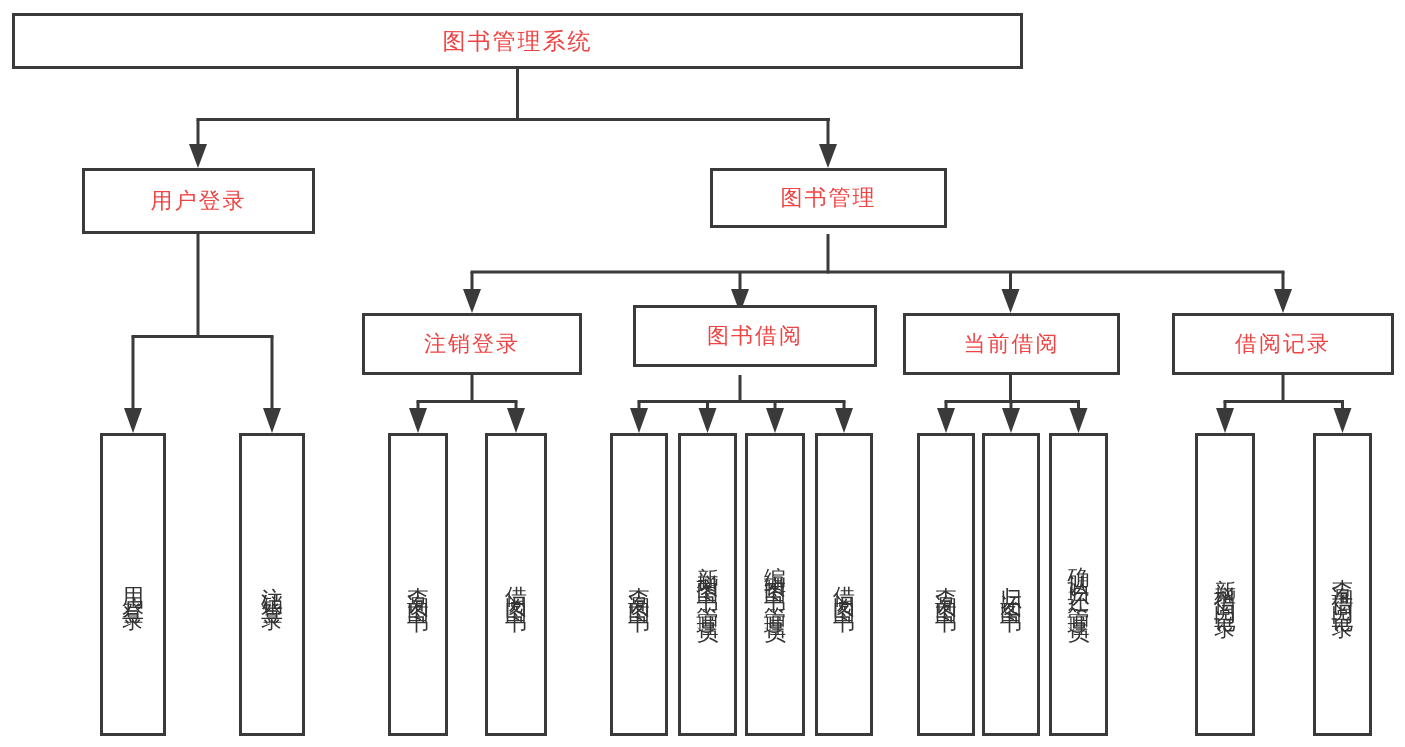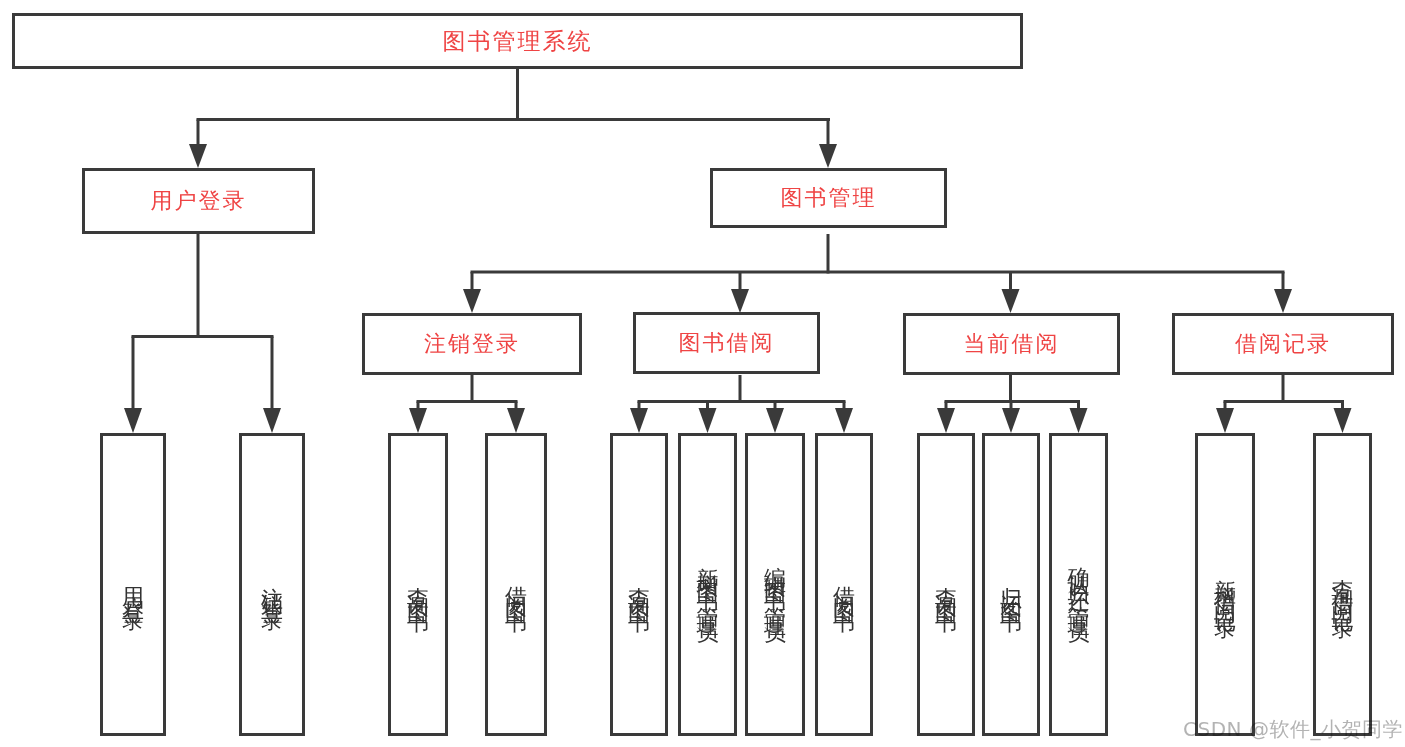--- a/index.html
+++ b/index.html
@@ -141,21 +141,21 @@
   <div class="box" style="left:82px; top:168px; width:233px; height:66px;">
     <span class="h-label">用户登录</span>
   </div>
   <div class="box" style="left:710px; top:168px; width:237px; height:60px;">
     <span class="h-label">图书管理</span>
   </div>
 
   <div class="box" style="left:362px; top:313px; width:220px; height:62px;">
     <span class="h-label">注销登录</span>
   </div>
-  <div class="box" style="left:633px; top:312px; width:187px; height:62px;">
+  <div class="box" style="left:633px; top:305px; width:244px; height:62px;">
     <span class="h-label">图书借阅</span>
   </div>
   <div class="box" style="left:903px; top:313px; width:217px; height:62px;">
     <span class="h-label">当前借阅</span>
   </div>
   <div class="box" style="left:1172px; top:313px; width:222px; height:62px;">
     <span class="h-label">借阅记录</span>
   </div>
 
   <div class="box" style="left:100px; top:433px; width:66px; height:303px;">
@@ -191,14 +191,13 @@
   <div class="box" style="left:1049px; top:433px; width:59px; height:303px;">
     <span class="v-label">确认归还（管理员）</span>
   </div>
   <div class="box" style="left:1195px; top:433px; width:60px; height:303px;">
     <span class="v-label">新增借阅记录</span>
   </div>
   <div class="box" style="left:1313px; top:433px; width:59px; height:303px;">
     <span class="v-label">查询借阅记录</span>
   </div>
 
-  <div id="watermark">CSDN @软件_小贺同学</div>
 </div>
 
 </body></html>

